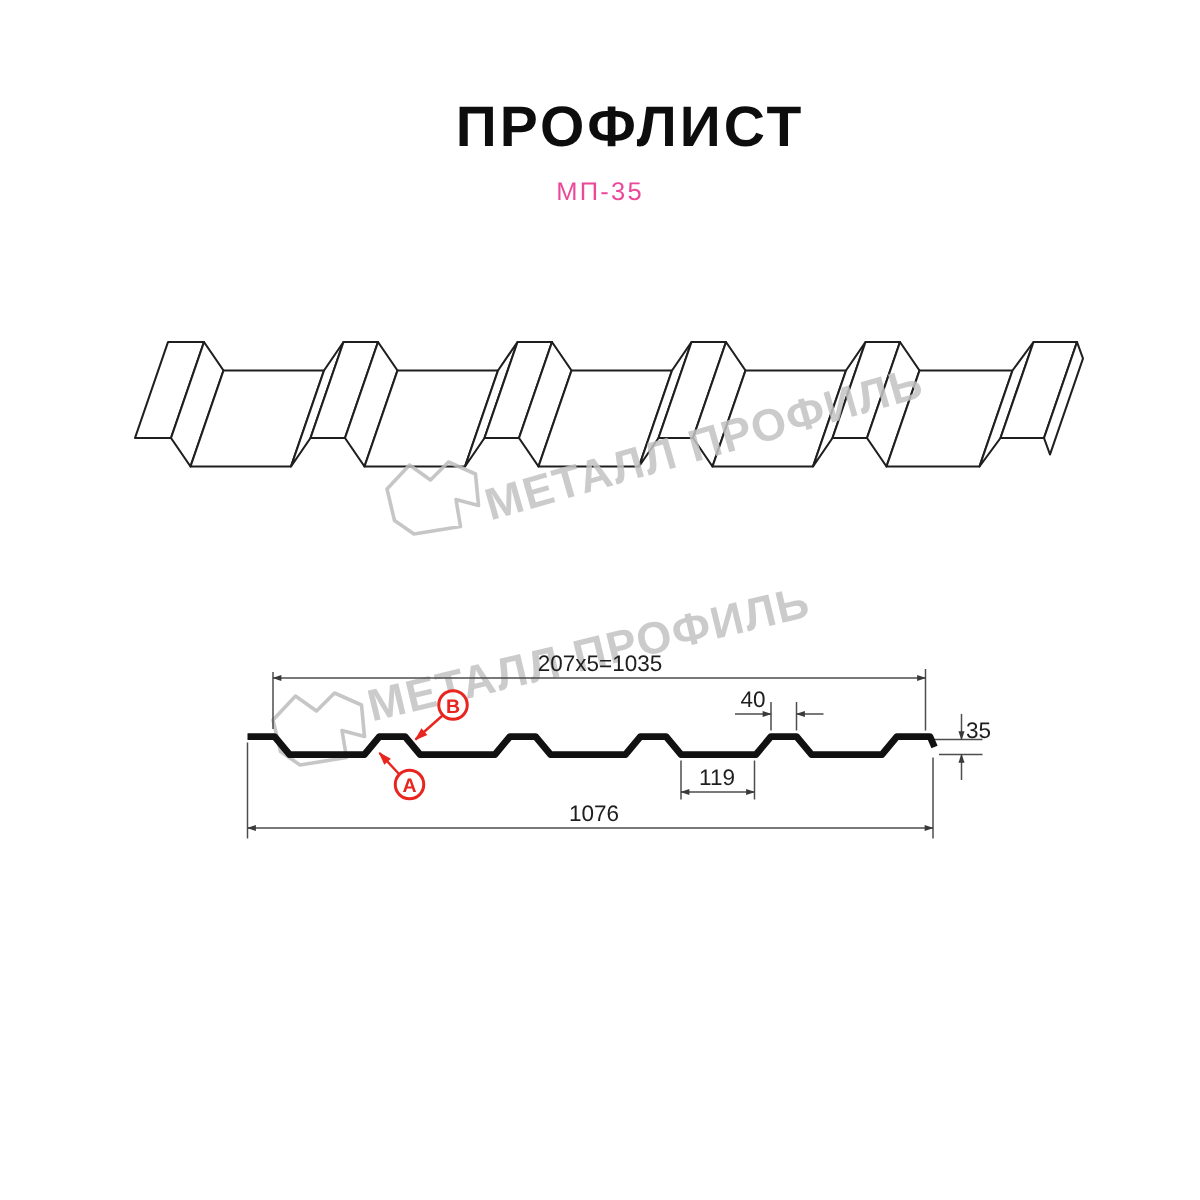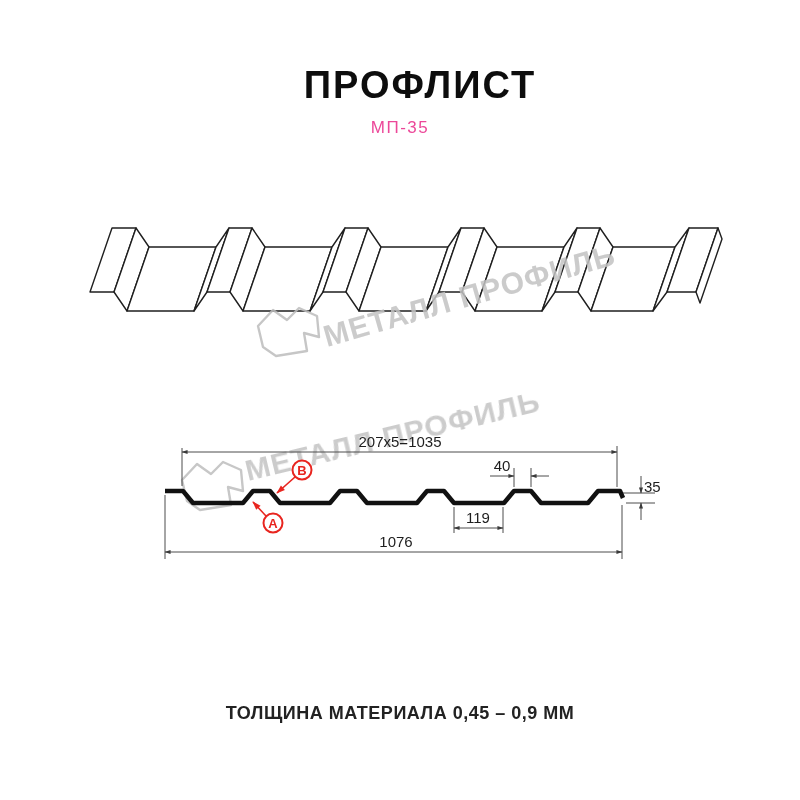--- a/index.html
+++ b/index.html
@@ -108,14 +108,13 @@
     <g>
       <path d="M266,516 L253,502" stroke="#e8251f" stroke-width="1.6" fill="none" marker-end="url(#arrRed)"></path>
       <circle cx="273" cy="523" r="9.5" fill="#ffffff" fill-opacity="0.85" stroke="#e8251f" stroke-width="2"></circle>
       <text x="273" y="528" text-anchor="middle" font-size="13" font-weight="bold" fill="#e8251f">A</text>
       <path d="M295,477 L277,493" stroke="#e8251f" stroke-width="1.6" fill="none" marker-end="url(#arrRed)"></path>
       <circle cx="302" cy="470" r="9.5" fill="#ffffff" fill-opacity="0.85" stroke="#e8251f" stroke-width="2"></circle>
       <text x="302" y="475" text-anchor="middle" font-size="13" font-weight="bold" fill="#e8251f">B</text>
     </g>
   </svg>
 
-  <div class="footnote">ТОЛЩИНА МАТЕРИАЛА 0,45 – 0,9 ММ</div>
 </div>
 
 </body></html>

